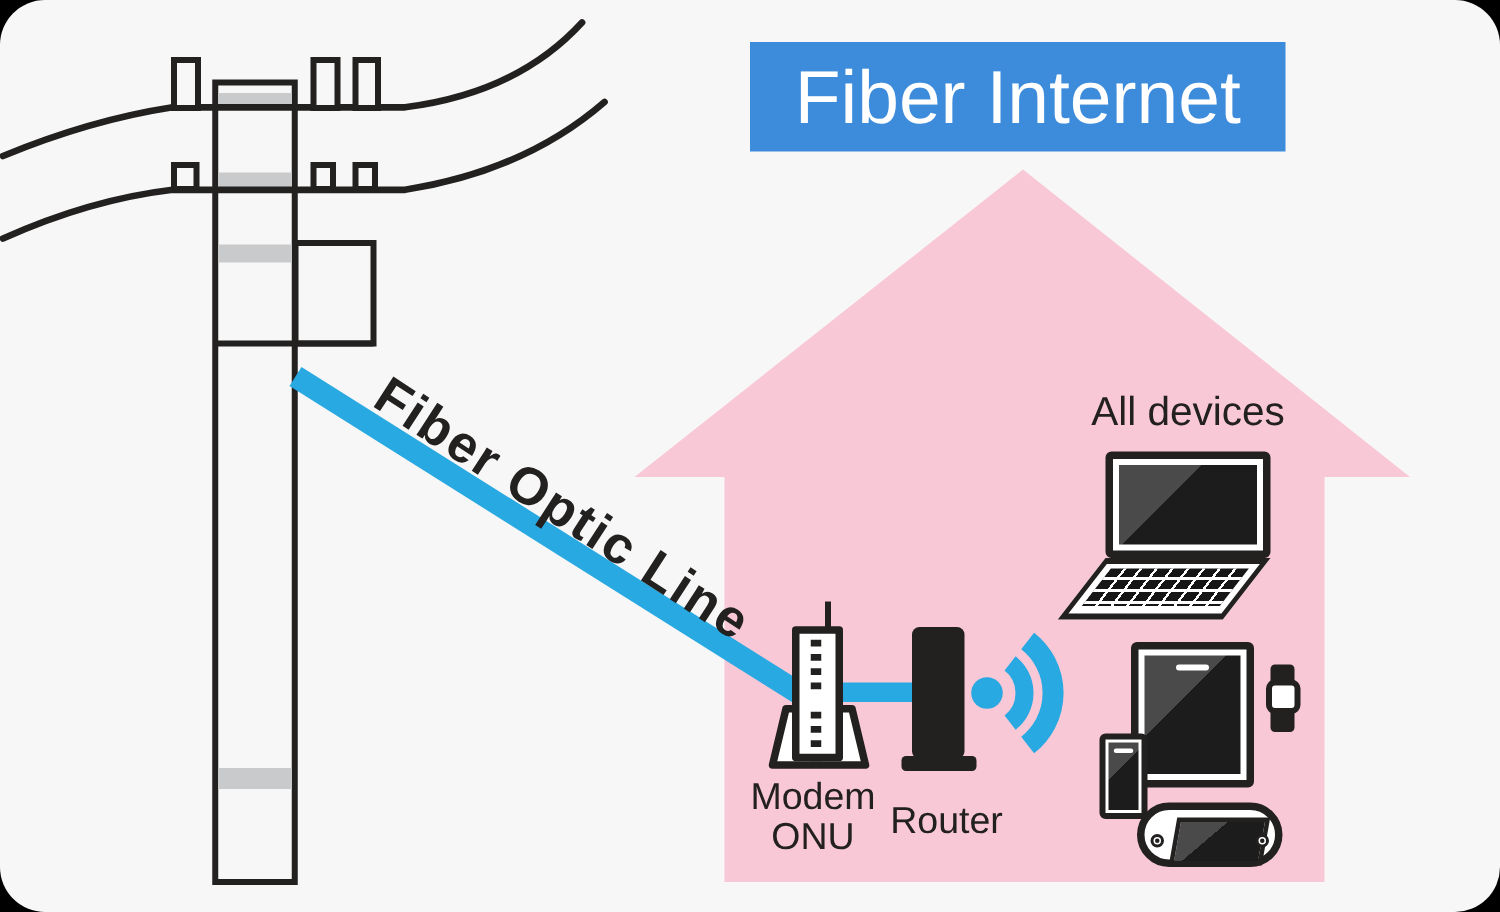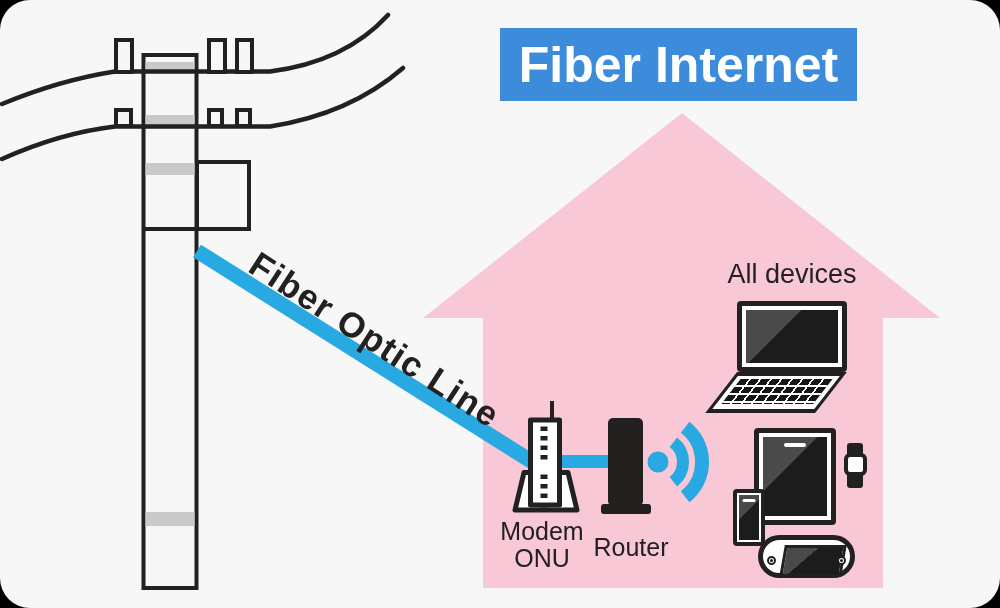--- a/index.html
+++ b/index.html
@@ -17,21 +17,21 @@
   .fiber{stroke:var(--fiber-blue,#29A9E1);stroke-width:15;}
   .bluefill{fill:var(--fiber-blue,#29A9E1);}
   .bluearc{stroke:var(--fiber-blue,#29A9E1);fill:none;}
   .inkfill{fill:var(--line-black,#232020);}
   .ink4{stroke:var(--line-black,#232020);stroke-width:4;}
 
   
   .abs{position:absolute;}
   .banner{left:500px;top:28px;width:357px;height:73px;background:var(--banner-blue,#3D8CDB);
           display:flex;align-items:center;justify-content:center;}
-  .banner-text{color:#fff;font-size:50px;font-weight:700;white-space:nowrap;}
+  .banner-text{color:#fff;font-size:50px;font-weight:400;white-space:nowrap;}
   .lbl{color:var(--line-black,#232020);font-weight:400;text-align:center;line-height:1.08;}
   .fiber-label{left:264px;top:244px;transform:rotate(33deg);transform-origin:0 0;
                font-size:35px;font-weight:700;letter-spacing:1.5px;color:var(--line-black,#232020);
                white-space:nowrap;}
   .all-devices{left:692px;top:260px;width:200px;font-size:27px;}
   .modem-label{left:497px;top:518px;width:90px;font-size:25px;}
   .router-label{left:585px;top:534px;width:92px;font-size:25px;}
 
   
   .screen-dark{background:linear-gradient(135deg,#4a4a4a 38%,#1c1c1c 38%);}

